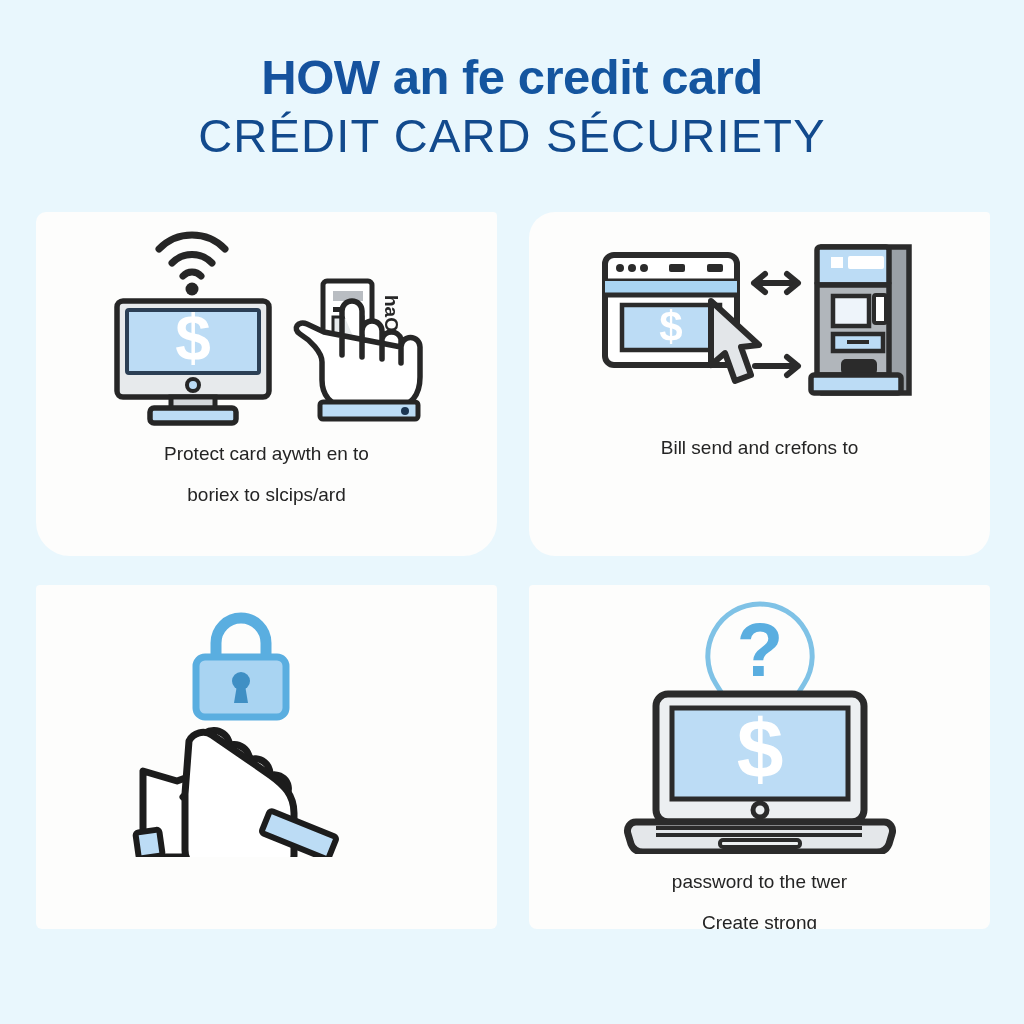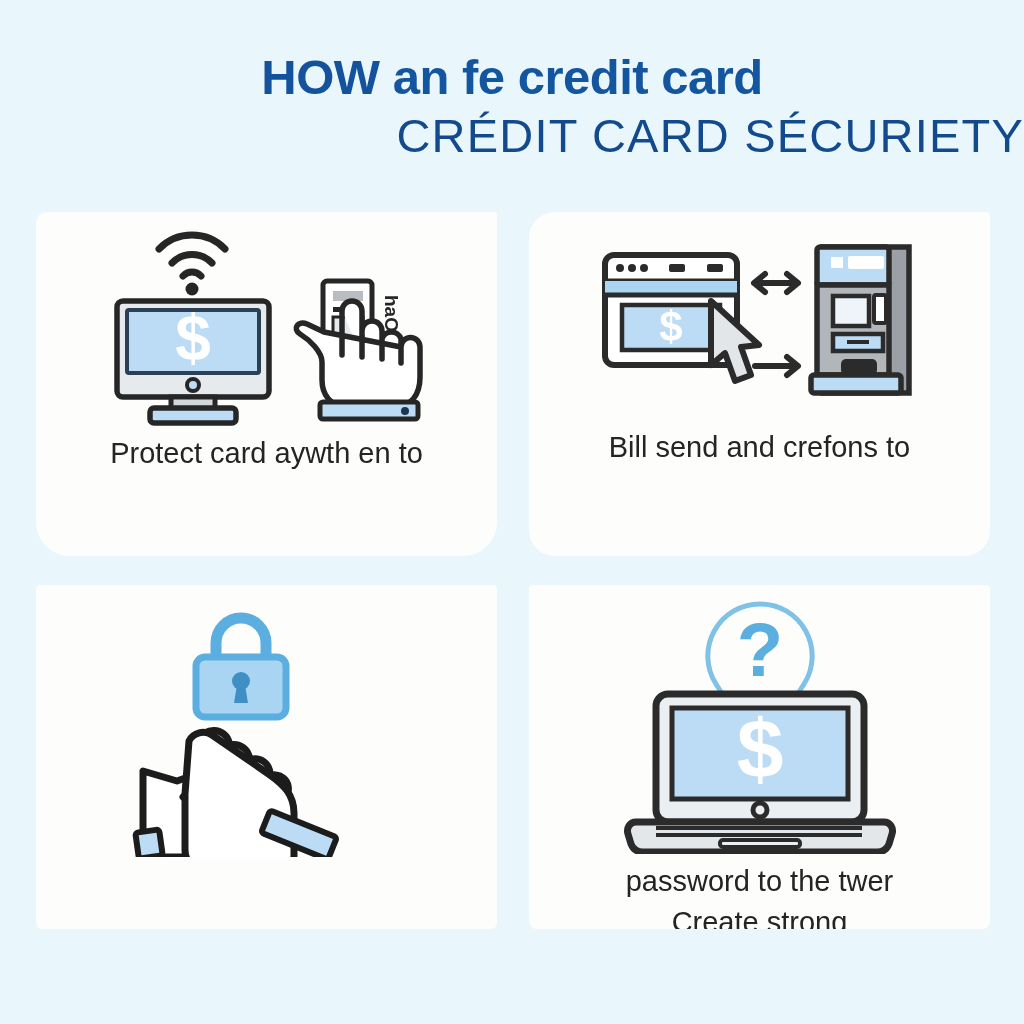--- a/index.html
+++ b/index.html
@@ -38,21 +38,20 @@
   }
   #title-line-2 {
     font-family: "Liberation Sans", sans-serif;
     font-weight: normal;
     font-size: 47px;
     line-height: 56px;
     letter-spacing: 1.2px;
     color: #124a8d;
     white-space: nowrap;
     margin-top: 2px;
-    text-align: right;
   }
 
   
   #card-grid {
     position: absolute;
     left: 36px;
     top: 212px;
     width: 954px;
     height: 783px;
     display: grid;
@@ -82,21 +81,21 @@
     align-items: center;
     justify-content: center;
     padding-top: 6px;
     box-sizing: border-box;
   }
   .card.c3 .art, .card.c4 .art { height: 268px; padding-top: 14px; }
 
   .caption {
     text-align: center;
     font-family: "Liberation Sans", sans-serif;
-    font-size: 29px;
+    font-size: 19px;
     line-height: 41px;
     color: #242424;
     padding: 0 26px;
     box-sizing: border-box;
     width: 100%;
   }
   .card.c1 .caption { margin-top: 6px; }
   .card.c2 .caption { }
   .card.c3 .caption, .card.c4 .caption { margin-top: 8px; }
   .caption .ln { display: block; white-space: nowrap; }
@@ -145,20 +144,21 @@
                    M299 128 a9.5 9.5 0 0 1 19 0 v30
                    c0 18 -9 30 -26 30 h-46 c-18 0 -26 -13 -26 -27 v-18
                    c0 -10 -12 -22 -22 -28 c-8 -5 -2 -14 7 -10 l17 8 z"></path>
         </g>
         <rect x="218" y="183" width="98" height="17" rx="3" fill="#bcdcf5" stroke="#262626" stroke-width="5"></rect>
         <circle cx="303" cy="192" r="4" fill="#1b3552"></circle>
       </svg>
     </div>
     <div class="caption">
       <span class="ln">Protect card aywth en to</span>
+      <span class="ln">boriex to slcips/ard</span>
     </div>
   </div>
 
   <div class="card c2">
     <div class="art">
       <svg width="330" height="180" viewBox="0 0 330 180">
 
         <rect x="10" y="22" width="132" height="110" rx="9" fill="#ffffff" stroke="#2b2b2b" stroke-width="6"></rect>
         <line x1="10" y1="48" x2="142" y2="48" stroke="#2b2b2b" stroke-width="5"></line>
         <circle cx="25" cy="35" r="4" fill="#2b2b2b"></circle>

